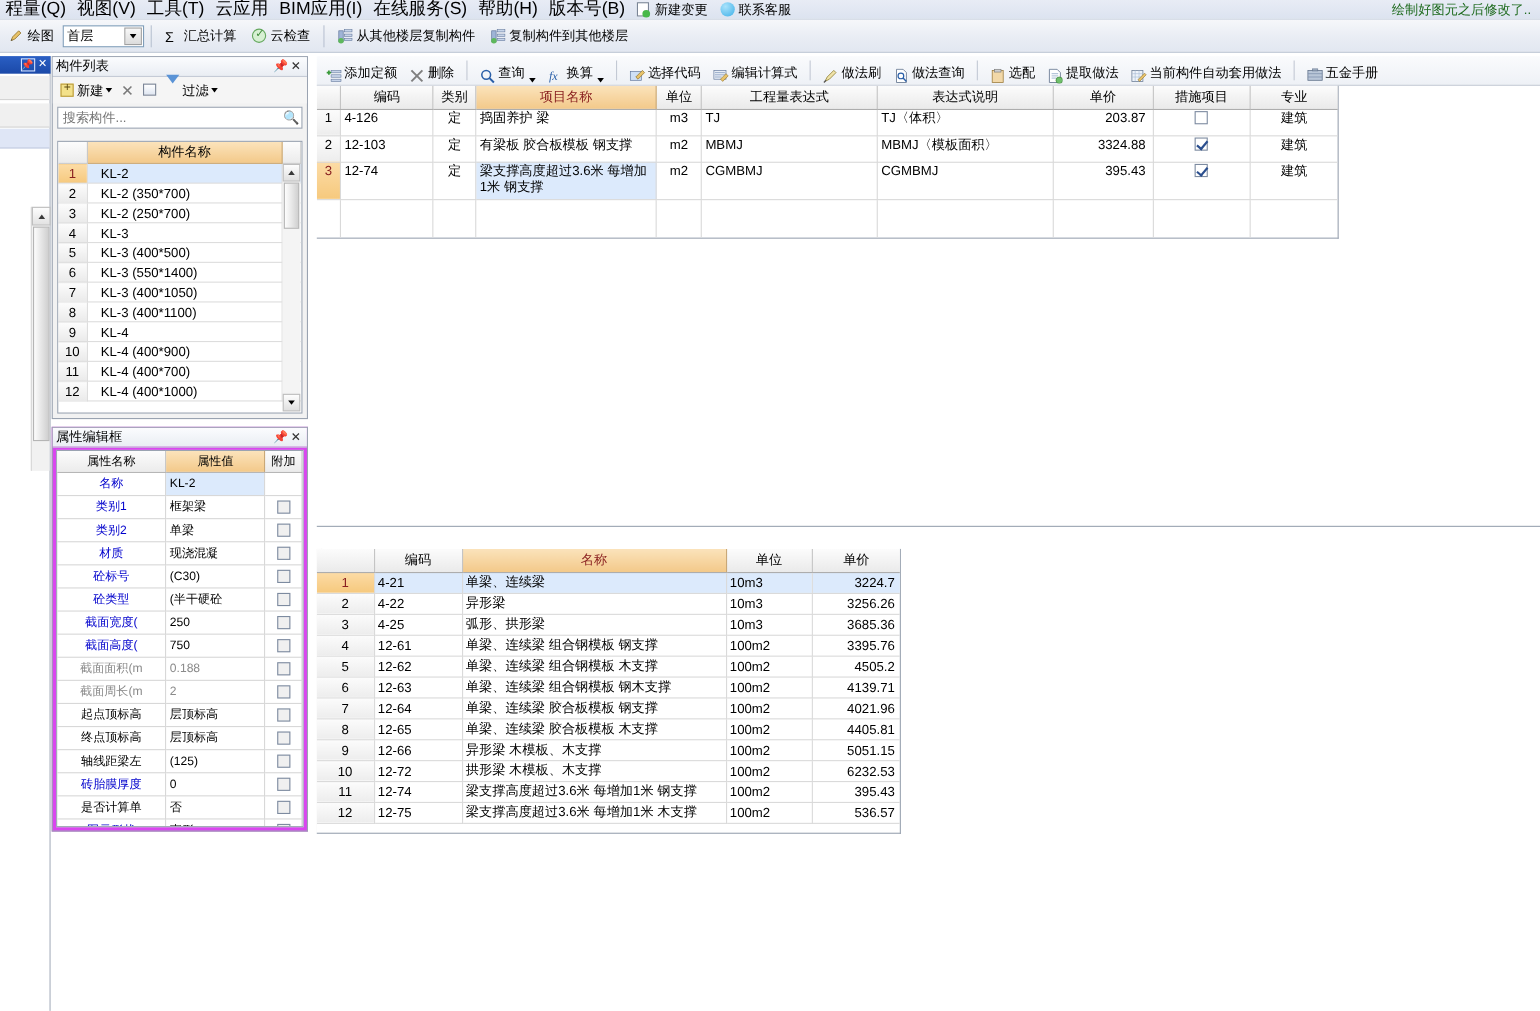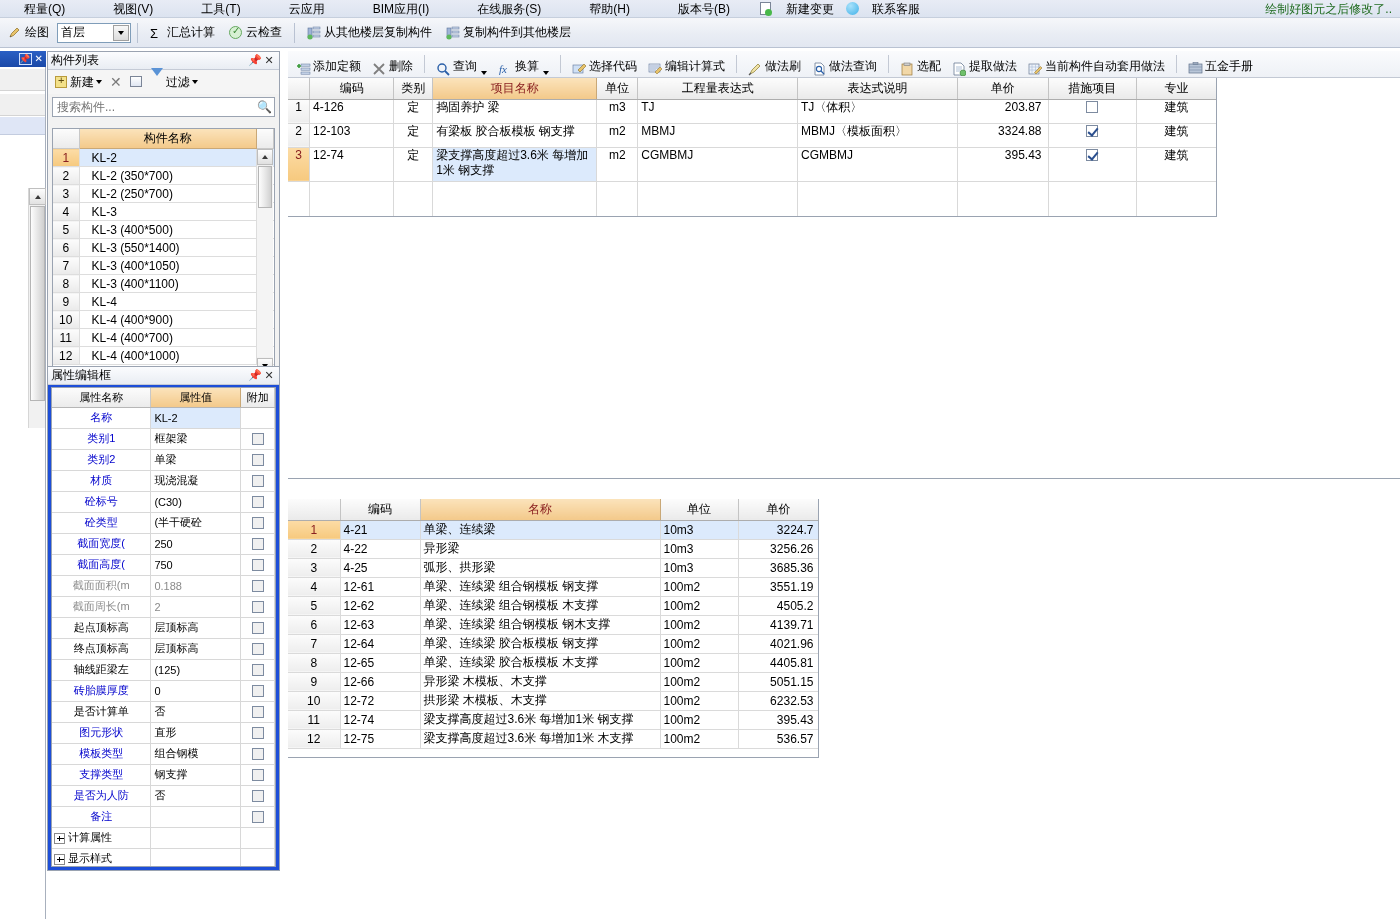--- a/index.html
+++ b/index.html
@@ -16,25 +16,25 @@
 
   
   #menubar {
     position: absolute; left: 0; top: 0; width: 1400px; height: 18px;
     background: linear-gradient(to bottom, #e8ecf5 0%, #dce3f0 100%);
     border-bottom: 1px solid #c6cfdd;
     display: flex; align-items: center;
     white-space: nowrap;
   }
   .menu-item {
-    padding: 0 24px; height: 18px; line-height: 18px; font-size: 12px;
+    padding: 0 5px; height: 18px; line-height: 18px; font-size: 16px;
     color: #000; cursor: default;
   }
   .menu-icon-btn {
-    display: flex; align-items: center; gap: 13px;
+    display: flex; align-items: center; gap: 3px;
     padding: 0 6px; height: 18px; line-height: 18px; font-size: 12px;
   }
   .mini-ico { width: 13px; height: 13px; display: inline-block; position: relative; flex: 0 0 13px; }
   #menu-right-note {
     position: absolute; right: 8px; top: 0; height: 18px; line-height: 18px;
     color: #1f6b1f; font-size: 12px;
   }
 
   
   #toolbar {
@@ -150,22 +150,22 @@
   }
   .sb-btn {
     width:16px;height:16px;background:linear-gradient(to bottom,#fdfdfd,#e0e0e0);
     border:1px solid #bdbdbd;display:flex;align-items:center;justify-content:center;
   }
   .sb-track { position:absolute; top:17px; bottom:17px; width:16px; background:#f4f4f4; }
   .sb-thm { width:14px;margin-left:1px;background:linear-gradient(to right,#fdfdfd,#e8e8e8,#d0d0d0);border:1px solid #b5b5b5;}
 
   
   #prop-panel {
-    position: absolute; left: 47px; top: 366px; width: 233px; height: 505px;
-    background: #1d4ed8; border: 1px solid #9aa3b1;
+    position: absolute; left: 47px; top: 388px; width: 233px; height: 368px;
+    background: #d946ef; border: 1px solid #9aa3b1;
   }
   #prop-grid-wrap {
     position:absolute; left:3px; top:20px; right:3px; bottom:3px;
     background:#fff; border:1px solid #9aa3b1; overflow:hidden;
   }
   table.props { border-collapse: collapse; width: 100%; table-layout: fixed; font-size: 11px; }
   table.props th {
     font-weight: normal; height: 19px;
     background: linear-gradient(to bottom,#fcfcfc,#ebebeb);
     border-right: 1px solid #c8c8c8; border-bottom: 1px solid #b6b6b6;
@@ -870,21 +870,21 @@
               <td>4-25</td>
               <td class="name">弧形、拱形梁</td>
               <td>10m3</td>
               <td class="num">3685.36</td>
             </tr>
             <tr>
               <td class="rn">4</td>
               <td>12-61</td>
               <td class="name">单梁、连续梁 组合钢模板 钢支撑</td>
               <td>100m2</td>
-              <td class="num">3551.19</td>
+              <td class="num">3395.76</td>
             </tr>
             <tr>
               <td class="rn">5</td>
               <td>12-62</td>
               <td class="name">单梁、连续梁 组合钢模板 木支撑</td>
               <td>100m2</td>
               <td class="num">4505.2</td>
             </tr>
             <tr>
               <td class="rn">6</td>

